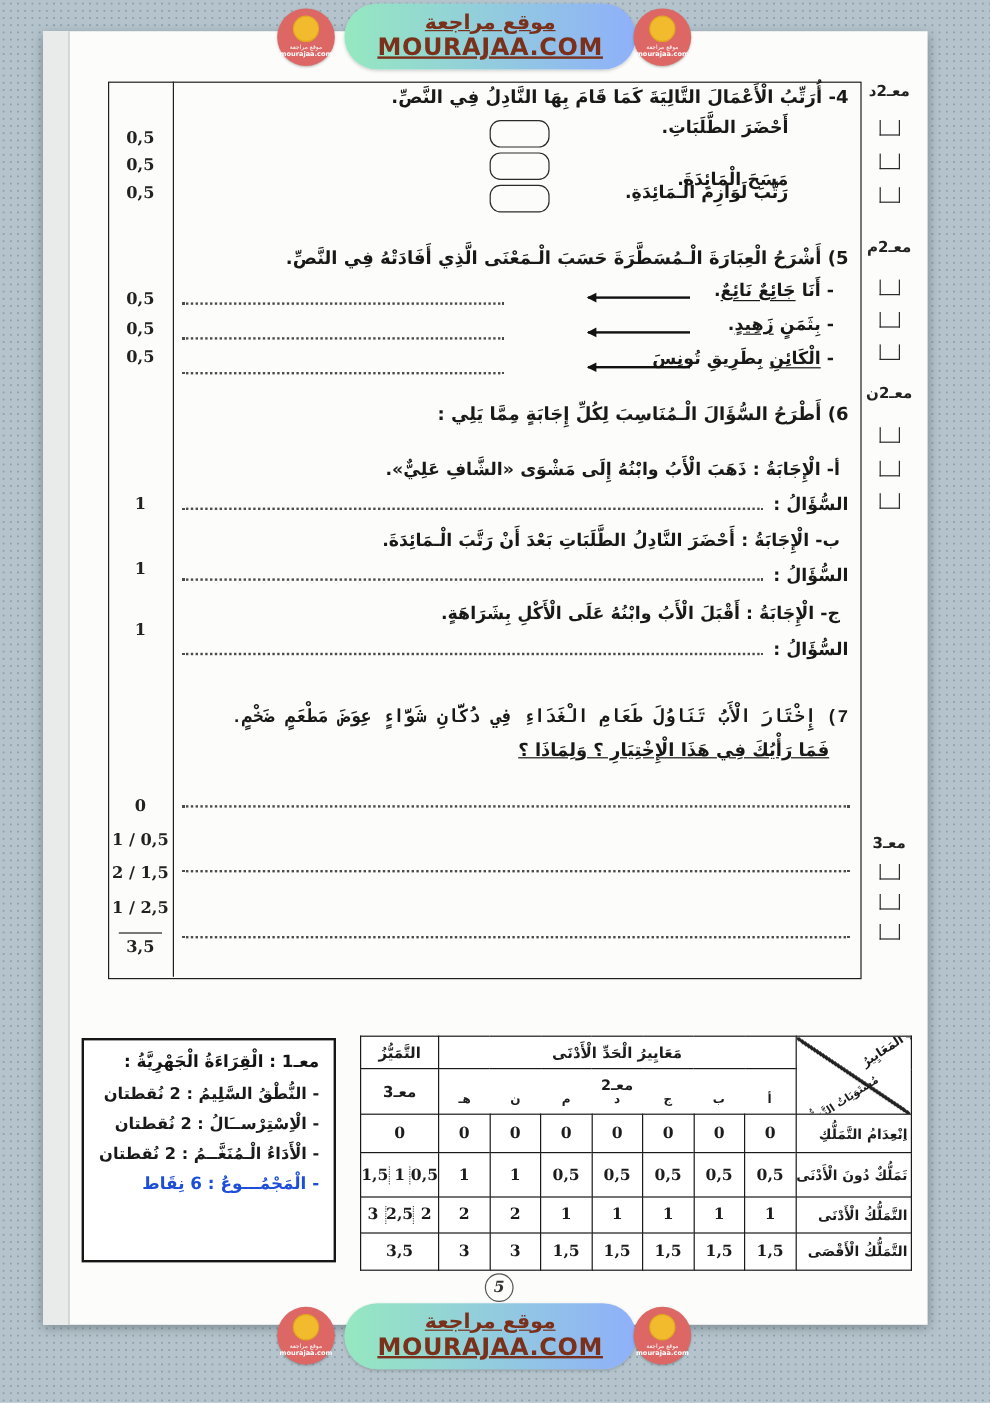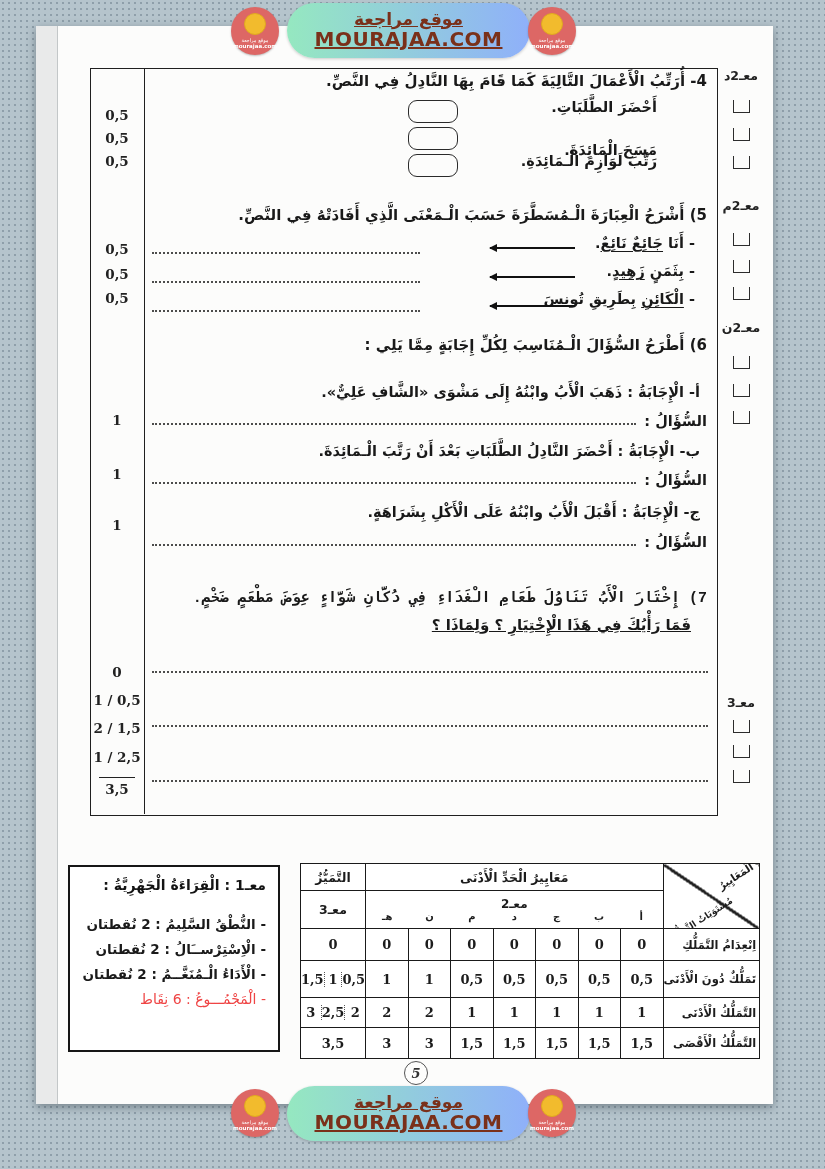--- a/index.html
+++ b/index.html
@@ -76,23 +76,23 @@
   .exc span{display:flex;align-items:center;justify-content:center;height:100%;}
   .diag{position:relative;background:linear-gradient(to right top,transparent 48.6%,#222 48.6%,#222 51.4%,transparent 51.4%);}
   .diag .dt{position:absolute;top:6px;right:4px;transform:rotate(-33deg);font-family:"DejaVu Sans",sans-serif;
             font-size:10.5px;font-weight:bold;direction:rtl;}
   .diag .db{position:absolute;bottom:4px;left:2px;transform:rotate(-33deg);font-family:"DejaVu Sans",sans-serif;
             font-size:9px;font-weight:bold;direction:rtl;white-space:nowrap;}
 
   
   .rbox{left:68px;top:865px;width:212px;height:187px;border:2px solid #161616;background:#fff;
         direction:rtl;padding:10px 12px 0 6px;box-sizing:border-box;}
-  .rbox .t{font-size:14px;font-weight:bold;color:#141414;margin-bottom:23px;}
+  .rbox .t{font-size:14px;font-weight:bold;color:#141414;margin-bottom:11px;}
   .rbox .i{font-size:13.5px;font-weight:bold;color:#1a1a1a;margin-bottom:9px;}
-  .rbox .tot{font-size:14px;font-weight:normal;color:#ef4444;margin-top:6px;}
+  .rbox .tot{font-size:14px;font-weight:bold;color:#1d4ed8;margin-top:6px;}
 
   .pagenum{left:404px;top:1061px;width:22px;height:22px;border:1.6px solid #555;border-radius:50%;
            display:flex;align-items:center;justify-content:center;background:#fdfdfc;
            font-family:"DejaVu Serif",serif;font-style:italic;font-weight:bold;font-size:13px;color:#333;}
 </style>
 </head>
 <body>
 
 <div class="stage">
 

